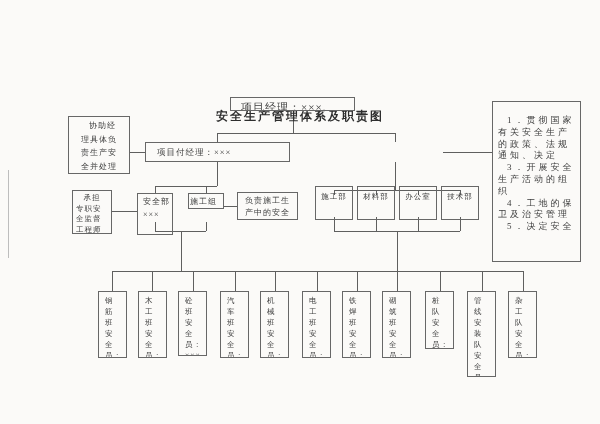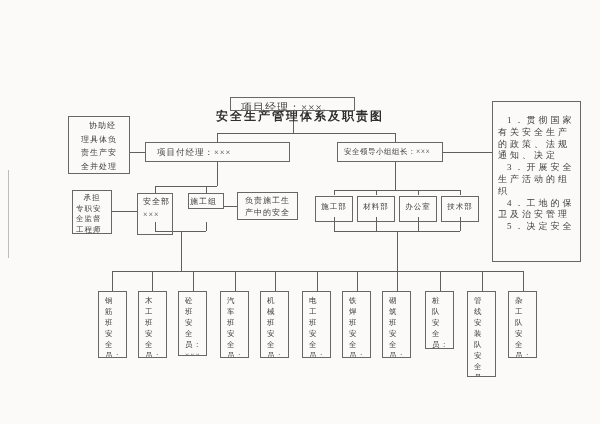--- a/index.html
+++ b/index.html
@@ -22,21 +22,21 @@
     word-break:break-all; overflow:hidden;
   }
   .b-pm        { left:230px; top:97px;  width:125px; height:14px; line-height:18px; font-size:11px; padding-left:10px; }
   .b-dpm       { left:145px; top:142px; width:145px; height:20px; line-height:18px; font-size:8.5px; padding-left:11px; }
   .b-sgl       { left:337px; top:142px; width:106px; height:20px; line-height:18px; font-size:7.5px; letter-spacing:0.5px; padding-left:6px; }
   .b-assist    { left:68px;  top:116px; width:62px;  height:58px; padding:2px 12px; line-height:13.5px; text-indent:1em; }
   .b-fulltime  { left:72px;  top:190px; width:40px;  height:44px; padding:2px 3px; font-size:7.5px; line-height:10.5px; letter-spacing:1px; text-indent:1em; }
   .b-sdept     { left:137px; top:193px; width:36px;  height:42px; padding:2px 0 0 5px; line-height:12.5px; }
   .b-cteam     { left:188px; top:193px; width:36px;  height:16px; padding:2px 0 0 1px; line-height:12.5px; }
   .b-cnote     { left:237px; top:192px; width:61px;  height:28px; padding:2px 3px 0 3px; line-height:12px; text-align:center; }
-  .b-dept      { top:196px; width:38px; height:26px; line-height:20px; font-size:7.5px; text-align:center; }
+  .b-dept      { top:186px; width:38px; height:34px; line-height:20px; font-size:7.5px; text-align:center; }
   .b-duties    { left:492px; top:101px; width:89px;  height:161px; padding:13px 5px; font-size:9px; line-height:11.8px; letter-spacing:3px; }
   .b-duties p  { margin:0; text-indent:1em; }
   .b-off       { top:291px; width:29px; padding:3px 5px 0 6px; font-size:7.5px; line-height:11px; letter-spacing:1px; }
 </style>
 </head>
 <body>
 
 <div class="page">
 
   <svg class="lines" width="600" height="424">
@@ -88,21 +88,20 @@
       <line x1="523" y1="271" x2="523" y2="291"></line>
 
       <line x1="8" y1="170" x2="8" y2="258" stroke="#bdbdbd"></line>
     </g>
   </svg>
 
   <div class="title">安全生产管理体系及职责图</div>
 
   <div class="bx b-pm">项目经理：×××</div>
   <div class="bx b-dpm">项目付经理：×××</div>
-  <div class="bx b-sgl">安全领导小组组长：×××</div>
 
   <div class="bx b-assist">协助经理具体负责生产安全并处理生产中的安全事宜</div>
   <div class="bx b-fulltime">承担专职安全监督工程师的职责</div>
 
   <div class="bx b-sdept">
     <div>安全部</div>
     <div>×××</div>
   </div>
   <div class="bx b-cteam">
     <div>施工组</div>

